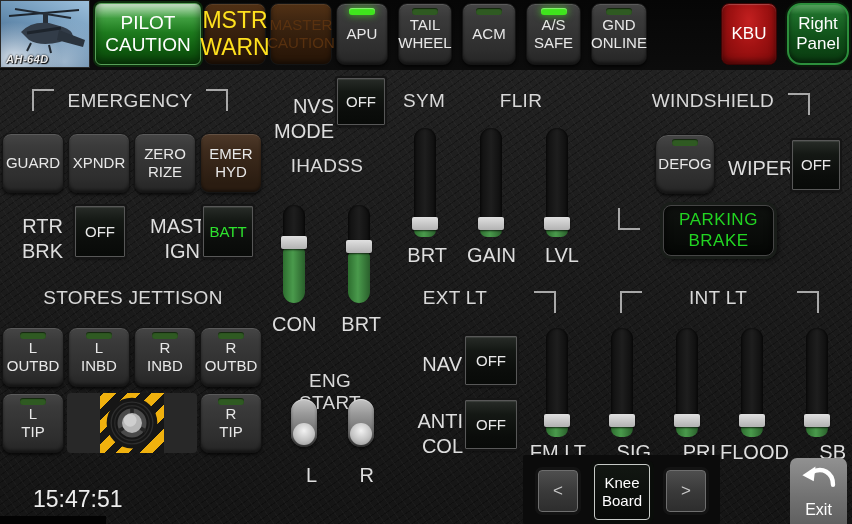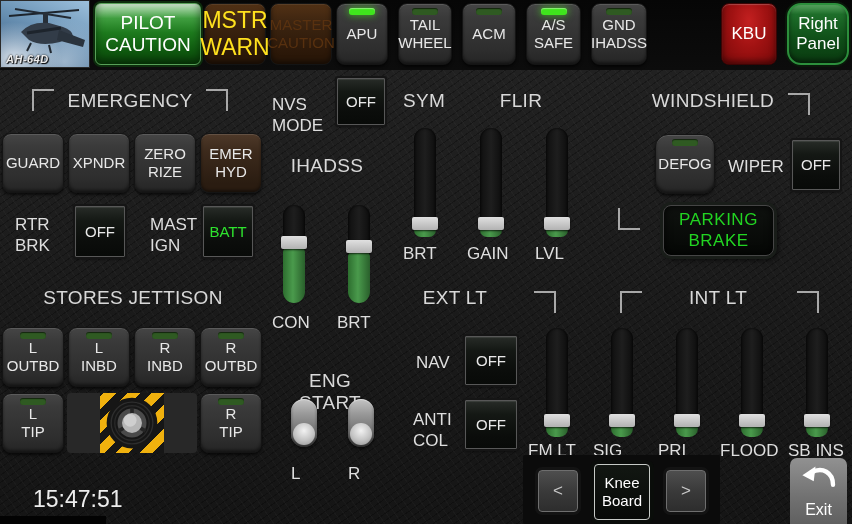--- a/index.html
+++ b/index.html
@@ -48,21 +48,21 @@
   .btn-exit{background:linear-gradient(180deg,#919191,#717171 60%,#606060);border-radius:7px 7px 0 0;
     flex-direction:column;gap:11px}
   .btn-exit .btxt{font-size:16px;color:#fff}
   .txt-green{color:#2ee32e !important}
   
   .led{position:absolute;top:4px;left:50%;transform:translateX(-50%);width:26px;height:7px;border-radius:3px;
     background:#2f5a22;box-shadow:inset 0 1px 1px rgba(0,0,0,.6)}
   .led[data-state="on"]{background:#3fe51d;box-shadow:0 0 7px 1px rgba(70,235,30,.55), inset 0 1px 1px rgba(255,255,255,.4)}
   
   .stitle{position:absolute;font-size:19px;color:#d8d8d8;text-align:center;letter-spacing:.3px;white-space:pre-line}
-  .lbl{position:absolute;font-size:17px;color:#dedede;text-align:left;white-space:pre-line;line-height:1.25}
+  .lbl{position:absolute;font-size:20px;color:#dedede;text-align:right;white-space:pre-line;line-height:1.25}
   .clock{position:absolute;font-size:23px;color:#ededed}
   
   .bracket{position:absolute;width:22px;height:22px}
   .bracket.tl{border-top:2px solid #a8a8a8;border-left:2px solid #a8a8a8}
   .bracket.tr{border-top:2px solid #a8a8a8;border-right:2px solid #a8a8a8}
   .bracket.bl{border-bottom:2px solid #a8a8a8;border-left:2px solid #a8a8a8}
   
   .vslider{position:absolute;width:22px;--v:50}
   .sl-track{position:absolute;inset:0;background:linear-gradient(90deg,#0f0f0f,#1e1e1e 50%,#0d0d0d);
     border-radius:11px;box-shadow:inset 0 0 3px #000}
@@ -137,21 +137,21 @@
     <span class="btxt">ACM</span>
   </div>
   <div class="btn btn-std" style="left:526px;top:3px;width:55px;height:62px">
     <span class="led" data-state="on"></span>
     <span class="btxt">A/S
 SAFE</span>
   </div>
   <div class="btn btn-std" style="left:591px;top:3px;width:56px;height:62px">
     <span class="led" data-state="off"></span>
     <span class="btxt">GND
-IHADSS</span>
+ONLINE</span>
   </div>
   <div class="btn btn-kbu" style="left:721px;top:3px;width:56px;height:62px">
     <span class="btxt">KBU</span>
   </div>
   <div class="btn btn-rp" style="left:787px;top:3px;width:62px;height:62px">
     <span class="btxt">Right
 Panel</span>
   </div>
 
   <div class="stitle" style="left:30px;top:90px;width:200px">EMERGENCY</div>

